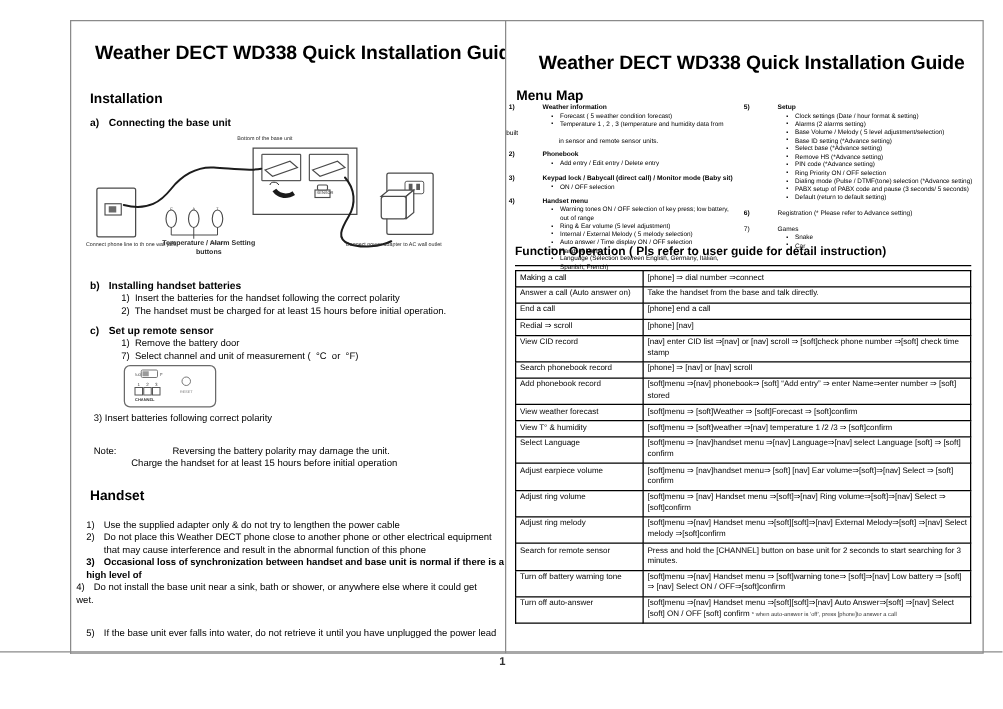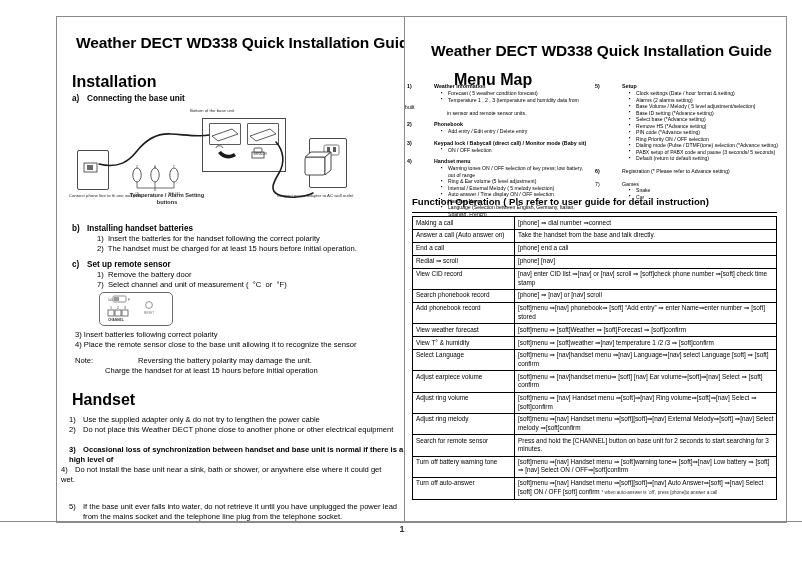--- a/index.html
+++ b/index.html
@@ -9,21 +9,21 @@
   
   .page{position:absolute;background:#fff;border:1px solid #8a8a8a;}
   #page-left{left:56px;top:16px;width:348px;height:505px;border-right:none;}
   #page-right{left:404px;top:16px;width:381px;height:505px;}
   .page-bottom-rule{position:absolute;left:0;top:521px;width:802px;height:0;border-top:1px solid #8a8a8a;}
   .page-num{position:absolute;left:390px;top:524px;width:24px;text-align:center;font-size:9px;font-weight:bold;color:#333;}
 
   
   .t{position:absolute;white-space:pre;}
   .title{font-weight:bold;font-size:15.5px;letter-spacing:-0.1px;}
-  .h2{font-weight:bold;font-size:16px;}
+  .h2{font-weight:bold;font-size:11px;}
   .h3{font-weight:bold;font-size:8.2px;}
   .body{font-size:7.6px;line-height:9.6px;}
   .tiny{font-size:5.2px;line-height:6.4px;}
   .ol{position:absolute;font-size:7.6px;line-height:10.2px;}
   .ol .num{display:inline-block;width:14px;}
   .ind{margin-left:14px;display:block;}
 
   
   .ill{position:absolute;}
   .wallplate{position:absolute;border:1.1px solid #4a4a4a;border-radius:2px;background:#fff;}
@@ -148,51 +148,50 @@
         <rect x="9" y="18" width="6" height="6" fill="#fff" stroke="#555" stroke-width="0.8"></rect>
         <rect x="16" y="18" width="6" height="6" fill="#fff" stroke="#555" stroke-width="0.8"></rect>
         <rect x="23" y="18" width="6" height="6" fill="#fff" stroke="#555" stroke-width="0.8"></rect>
         <text x="9" y="29" font-size="3.2" font-weight="bold" fill="#333" font-family="Liberation Sans, sans-serif">CHANNEL</text>
         <circle cx="50" cy="13" r="3.4" fill="#fff" stroke="#777" stroke-width="0.8"></circle>
         <text x="50" y="22" font-size="3" text-anchor="middle" fill="#777" font-family="Liberation Sans, sans-serif">RESET</text>
       </svg>
     </div>
 
     <div class="t body" style="left:18px;top:313px;" data-name="section-c-item-3">3) Insert batteries following correct polarity</div>
-    <div class="t body" style="left:18px;top:323px;" data-name="section-c-item-4">4) Place the remote sensor close to the base unit allowing it to recognize the sensor</div>
 
     <div class="t body" style="left:18px;top:339px;" data-name="note-label">Note:</div>
     <div class="t body" style="left:36px;top:339px;margin-left:45px;" data-name="note-line-1">Reversing the battery polarity may damage the unit.</div>
     <div class="t body" style="left:48px;top:349px;" data-name="note-line-2">Charge the handset for at least 15 hours before initial operation</div>
 
     <div class="t h2" style="left:15px;top:374px;" data-name="safety-heading">Handset</div>
 
     <div class="ol" style="left:12px;top:398px;width:330px;" data-name="safety-item-1">
       <span class="num" data-name="safety-item-1-number">1)</span><span data-name="safety-item-1-line-1">Use the supplied adapter only &amp; do not try to lengthen the power cable</span>
     </div>
     <div class="ol" style="left:12px;top:408px;width:330px;" data-name="safety-item-2">
       <span class="num" data-name="safety-item-2-number">2)</span><span data-name="safety-item-2-line-1">Do not place this Weather DECT phone close to another phone or other electrical equipment</span>
+      <span class="ind" data-name="safety-item-2-line-2">that may cause interference and result in the abnormal function of this phone</span>
     </div>
     <div class="ol" style="left:12px;top:428px;width:336px;font-weight:bold;" data-name="safety-item-3">
       <span class="num" data-name="safety-item-3-number">3)</span><span data-name="safety-item-3-line-1">Occasional loss of synchronization between handset and base unit is normal if there is a high level of</span>
     </div>
     <div class="ol" style="left:4px;top:448px;width:336px;" data-name="safety-item-4">
       <span class="num" data-name="safety-item-4-number">4)</span><span data-name="safety-item-4-line-1">Do not install the base unit near a sink, bath or shower, or anywhere else where it could get wet.</span>
     </div>
     <div class="ol" style="left:12px;top:458px;width:336px;margin-top:27px;" data-name="safety-item-5">
       <span class="num" data-name="safety-item-5-number">5)</span><span data-name="safety-item-5-line-1">If the base unit ever falls into water, do not retrieve it until you have unplugged the power lead</span>
-      <span class="ind" data-name="safety-item-5-line-2">from the mains socket and the telephone line plug from the telephone socket.</span>
     </div>
   </div>
 
   <div class="page" id="page-right" data-name="right-page">
 
     <div class="t title" style="left:26px;top:25px;" data-name="right-page-title">Weather DECT WD338 Quick Installation Guide</div>
 
-    <div class="t h2" style="left:8px;top:54px;margin-left:41px;" data-name="menu-map-heading">Menu Map</div>
+    <div class="t h2" style="left:8px;top:54px;" data-name="menu-map-heading">Menu Map</div>
 
     <div class="mm-col" style="left:2px;top:66px;width:186px;" data-name="menu-map-left-column">
 
       <div style="position:relative;" data-name="menu-item-weather-information">
         <span class="mm-num" style="left:0;top:0;" data-name="menu-item-1-number">1)</span>
         <div class="mm-h" style="margin-left:27px;" data-name="menu-item-1-heading">Weather information</div>
         <ul class="bullets" style="margin-left:34px;" data-name="menu-item-1-bullets">
           <li data-name="list-item">Forecast ( 5 weather condition forecast)</li>
           <li data-name="list-item">Temperature 1 , 2 , 3 (temperature and humidity data from</li>
         </ul>

